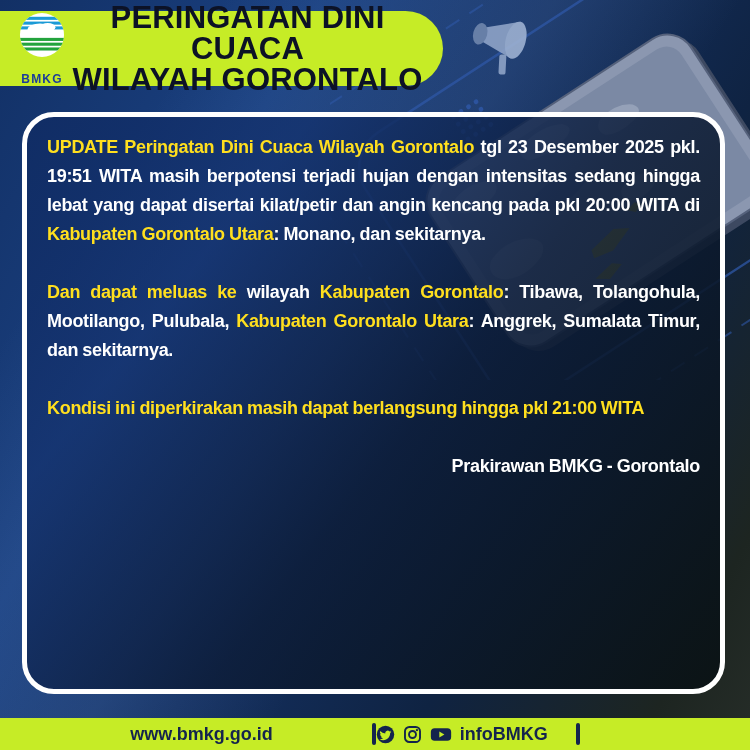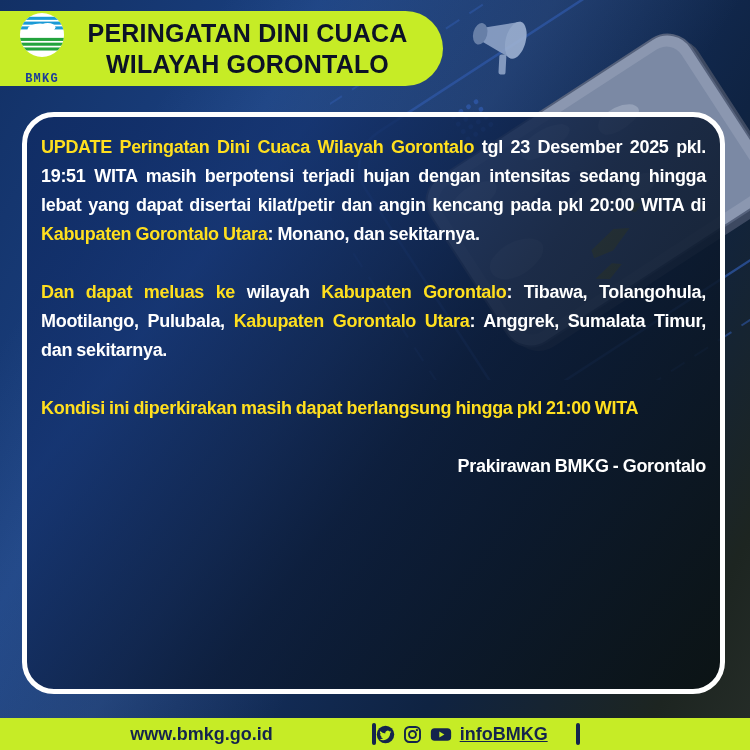--- a/index.html
+++ b/index.html
@@ -26,50 +26,50 @@
   
   #banner{
     position:absolute;left:0;top:11px;width:443px;height:75px;
     background:var(--lime);
     border-radius:0 38px 38px 0;
     display:flex;align-items:center;
     padding:0 18px 0 14px;z-index:4;
   }
   #logo-block{width:56px;display:flex;flex-direction:column;align-items:center;flex:0 0 auto;}
   #logo-circle{width:46px;height:46px;}
-  #logo-label{font-size:12px;font-weight:bold;color:#1c3d99;letter-spacing:1.2px;margin-top:14px;font-family:Liberation Mono, monospace;}
+  #logo-label{font-size:12px;font-weight:bold;color:#1c3d99;letter-spacing:1.2px;margin-top:14px;}
   #banner-title{
     flex:1;text-align:center;font-weight:bold;color:var(--banner-text);
-    font-size:25px;line-height:31px;letter-spacing:0.2px;
+    font-size:31px;line-height:31px;letter-spacing:0.2px;
   }
   
   #card{
     position:absolute;left:22px;top:112px;width:703px;height:582px;
     border:5px solid #ffffff;border-radius:32px;z-index:3;
     background:linear-gradient(128deg,rgba(16,44,100,0.88) 0%,rgba(19,49,109,0.80) 25%,rgba(12,28,56,0.86) 55%,rgba(10,18,20,0.93) 100%);
-    padding:16px 14px;
+    padding:16px 20px;
   }
   .para{
     font-size:18px;font-weight:bold;line-height:29px;
     letter-spacing:-0.3px;word-spacing:-0.5px;
     margin-bottom:29px;
   }
   .para .hl{color:var(--yellow);}
   .para .wh{color:var(--white);}
   
   #footer{
     position:absolute;left:0;bottom:0;width:750px;height:32px;
     background:var(--lime);z-index:4;
     display:flex;align-items:center;justify-content:center;
     color:var(--footer-text);font-weight:bold;font-size:18px;
   }
   .sep{width:4px;height:22px;background:var(--footer-text);border-radius:2px;}
   .fgroup{display:flex;align-items:center;gap:8px;}
   #website{margin-right:99px;}
-  #social-group{margin-right:28px;text-decoration:underline;}
+  #social-group{margin-right:28px;}
   #sep2{margin-right:40px;}
   .ficon{display:block;}
 </style>
 </head>
 <body>
 
 <div id="stage">
 
   <div id="beam"></div>
 

